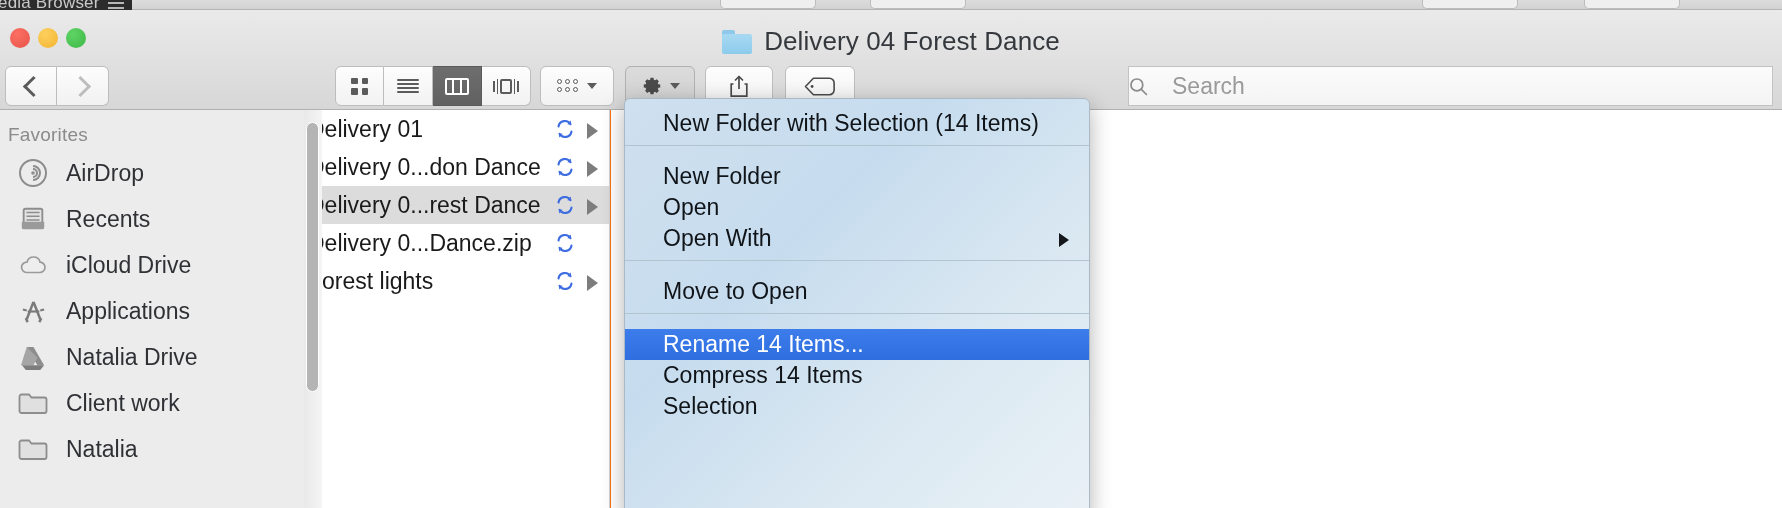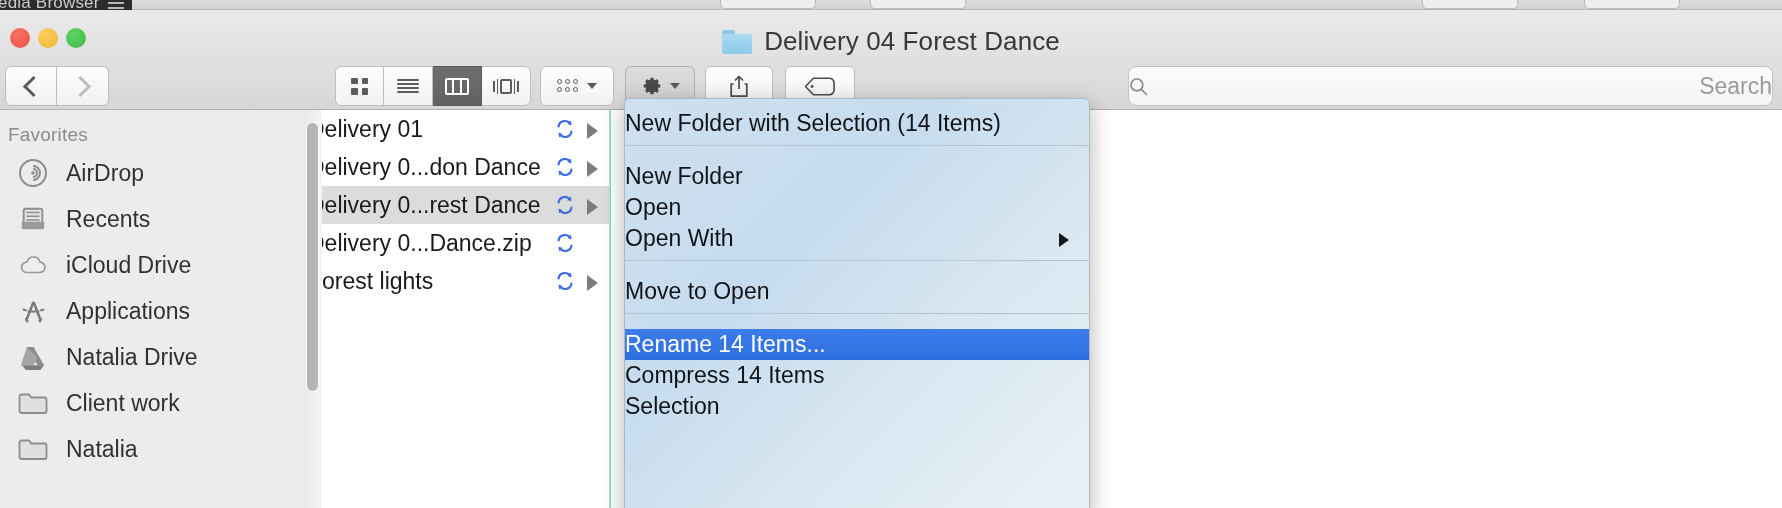--- a/index.html
+++ b/index.html
@@ -128,28 +128,28 @@
   .ico-arrange .r i { width:5px; height:5px; border:1.4px solid #5b5b5b; border-radius:50%; }
   .caret { width:0;height:0;border-left:5px solid transparent;border-right:5px solid transparent;border-top:6px solid #5b5b5b; }
   .ico-gear { width:22px; height:22px; }
   .ico-share { width:20px; height:23px; }
   .ico-tag { width:32px; height:19px; }
 
   
   .search {
     position:absolute; right: 9px; top:56px; width:645px; height:40px;
     background: linear-gradient(180deg,#fbfbfb,#f4f4f4);
-    border: 1px solid #c3c3c3; border-radius: 8px;
-    display:flex; align-items:center; justify-content:space-between; gap:12px;
+    border: 1px solid #c3c3c3; border-radius: 0;
+    display:flex; align-items:center; justify-content:flex-start; gap:24px;
   }
   .search .lens { width:19px; height:19px; }
   .search .ph { font-size:23px; color:#9a9a9a; }
 
   
-  .body { position:absolute; left:0; top:100px; width:1768px; height:398px; background:#5eead4; }
+  .body { position:absolute; left:0; top:100px; width:1768px; height:398px; background:#f97316; }
 
   .sidebar {
     position:absolute; left:0; top:0; width:305px; height:398px;
     background: #ececec;
     border-right: 1px solid #d2d2d2;
   }
   .side-header {
     position:absolute; left:8px; top:14px;
     font-size:19px; color:#8b8b8b; letter-spacing:.2px;
   }
@@ -190,21 +190,21 @@
 
   
   .menu {
     position:absolute; left:624px; top:88px; width:466px; height:420px;
     background: linear-gradient(135deg,#cfe0ef 0%, #c6dcee 35%, #dce9f2 70%, #e9f1f6 100%);
     border:1px solid #a9b9c6; border-radius:6px;
     box-shadow: 0 7px 22px rgba(0,0,0,.30);
     overflow:hidden;
   }
   .menu-item {
-    height: 31px; display:flex; align-items:center; 
+    height: 31px; display:flex; align-items:center; padding-left:38px;
     font-size:23px; color:#101418; white-space:nowrap; position:relative;
   }
   .menu-item.highlight { background: linear-gradient(180deg,#3d7ceb,#2f6ede); color:#fff; }
   .menu-sep { height:1px; background:#b3c4d1; margin: 6px 0; }
   .menu-gap { height:9px; }
   .submenu-arrow {
     position:absolute; right:20px; top:10px;
     width:0;height:0;border-top:7px solid transparent;border-bottom:7px solid transparent;border-left:10px solid #14181c;
   }
 </style>

